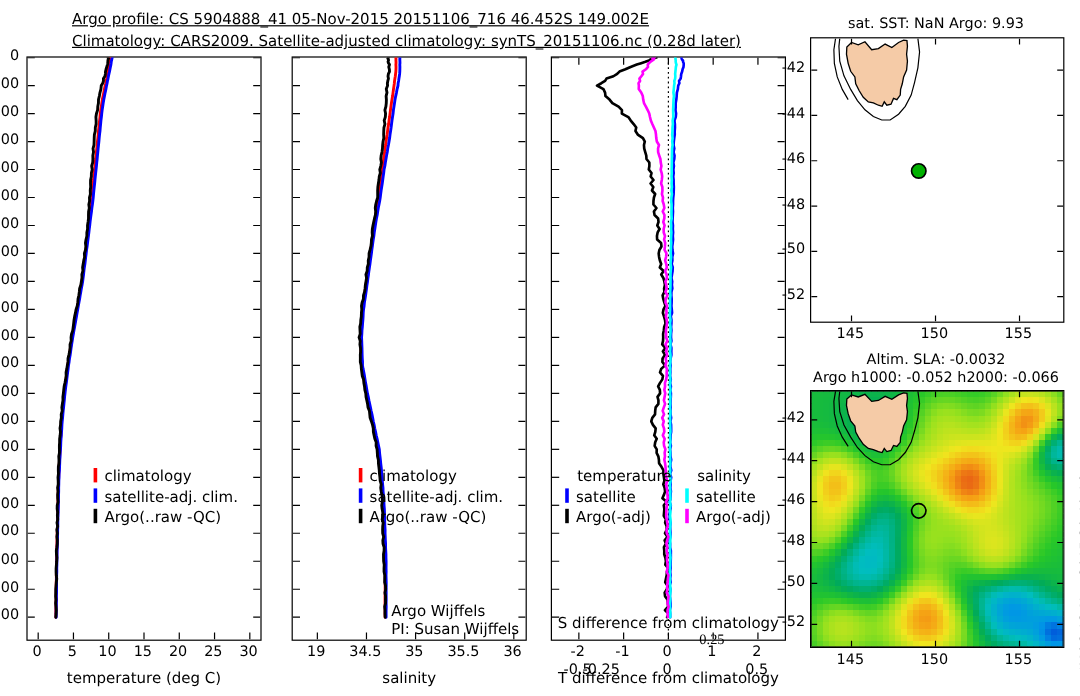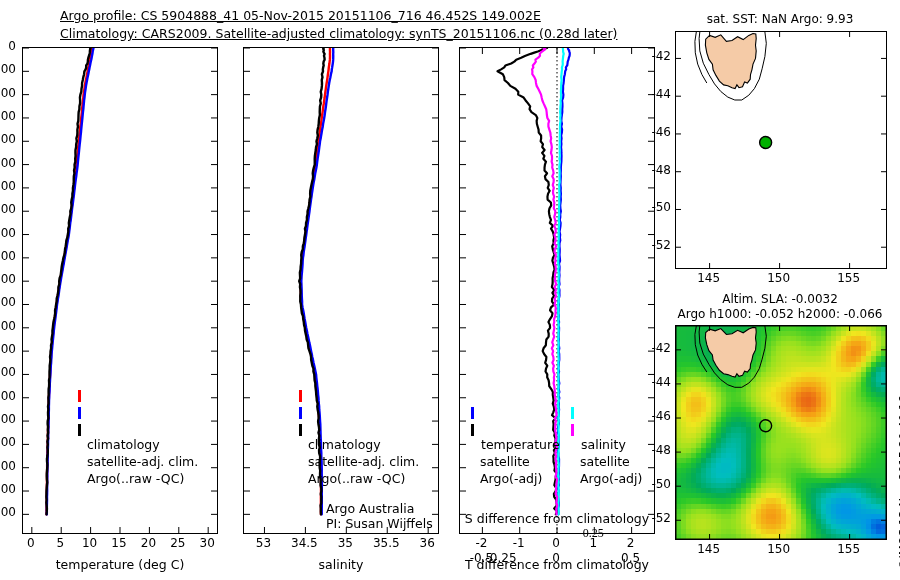--- a/index.html
+++ b/index.html
@@ -6,21 +6,21 @@
   body{width:900px;height:580px;position:relative;overflow:hidden;
        font-family:"DejaVu Sans","Liberation Sans",sans-serif;color:#000;}
   .abs{position:absolute;}
   .ttl{font-size:12.5px;white-space:nowrap;text-decoration:underline;}
   .axlabel{font-size:12.5px;white-space:nowrap;}
   .tick{font-size:12px;white-space:nowrap;}
   .tickR{text-align:right;}
   .tickC{text-align:center;}
   .panel{position:absolute;border:1px solid #000;background:#fff;box-sizing:border-box;}
   .plotsvg{position:absolute;left:0;top:0;}
-  .legtxt{position:absolute;font-size:12.5px;white-space:nowrap;margin-top:48px;}
+  .legtxt{position:absolute;font-size:12.5px;white-space:nowrap;}
   .ann{position:absolute;font-size:12.5px;white-space:nowrap;}
   .vertcopy{position:absolute;font-size:11.5px;white-space:nowrap;
             transform-origin:0 0;transform:rotate(-90deg);}
   .maptitle{font-size:12px;white-space:nowrap;text-align:center;}
 </style>
 </head>
 <body>
 
 <div class="abs ttl" style="left:60px;top:8px;">Argo profile: CS 5904888_41 05-Nov-2015 20151106_716 46.452S 149.002E</div>
 <div class="abs ttl" style="left:60px;top:26px;">Climatology: CARS2009. Satellite-adjusted climatology: synTS_20151106.nc (0.28d later)</div>
@@ -136,21 +136,21 @@
       <line x1="0" y1="466.34615384615387" x2="6" y2="466.34615384615387" stroke="#000" stroke-width="1"></line>
       <line x1="194" y1="466.34615384615387" x2="188" y2="466.34615384615387" stroke="#000" stroke-width="1"></line>
       <polyline points="85.96,0.00 85.92,0.78 86.00,1.55 85.94,2.33 86.02,3.50 86.02,4.66 85.91,5.83 86.02,7.77 85.98,9.72 85.87,11.66 85.64,13.60 85.42,15.54 85.10,17.49 84.79,19.43 84.62,21.37 84.37,23.32 83.94,26.23 83.54,29.15 83.16,32.06 82.66,34.98 82.20,37.89 81.79,40.81 81.39,43.72 81.03,46.63 80.66,49.55 80.20,52.46 79.87,55.38 79.32,58.29 78.97,61.21 78.60,64.12 78.13,67.04 77.73,69.95 77.39,72.87 76.88,75.78 76.54,78.70 76.09,81.61 75.66,84.53 75.38,87.44 74.91,90.35 74.50,93.27 74.06,96.18 73.70,99.10 73.19,102.01 72.83,104.93 72.49,107.84 72.01,110.76 71.68,113.67 71.26,116.59 70.85,119.50 70.35,122.42 69.96,125.33 69.51,128.25 69.10,131.16 68.74,134.07 68.39,136.99 67.91,139.90 67.54,142.82 67.10,145.73 66.79,148.65 66.23,151.56 65.90,154.48 65.42,157.39 65.01,160.31 64.61,163.22 64.32,166.14 63.88,169.05 63.50,171.97 63.04,174.88 62.65,177.79 62.21,180.71 61.75,183.62 61.36,186.54 60.99,189.45 60.53,192.37 60.15,195.28 59.73,198.20 59.33,201.11 59.02,204.03 58.56,206.94 58.05,209.86 57.95,212.77 57.70,215.69 57.48,218.60 57.29,221.51 57.04,224.43 56.94,227.34 56.61,230.26 56.44,233.17 56.55,236.09 56.67,239.00 56.83,241.92 56.83,244.83 56.99,247.75 57.12,250.66 57.14,253.58 57.37,256.49 57.75,259.41 58.34,262.32 58.88,265.23 59.29,268.15 59.92,271.06 60.40,273.98 60.91,276.89 61.32,279.81 62.04,282.72 62.62,285.64 63.20,288.55 63.78,291.47 64.50,294.38 65.00,297.30 65.62,300.21 66.38,303.13 66.98,306.04 67.57,308.95 68.21,311.87 68.69,314.78 69.32,317.70 69.95,320.61 70.62,323.53 71.22,326.44 71.47,329.36 71.77,332.27 72.12,335.19 72.49,338.10 72.80,341.02 72.99,343.93 73.35,346.84 73.64,349.76 73.87,352.67 74.10,355.59 74.24,358.50 74.45,361.42 74.63,364.33 74.83,367.25 75.18,370.16 75.25,373.08 75.45,375.99 75.54,378.91 75.62,381.82 75.73,384.74 75.84,387.65 75.87,390.56 75.95,393.48 76.08,396.39 76.24,399.31 76.35,402.22 76.46,405.14 76.56,408.05 76.62,410.97 76.76,413.88 76.90,416.80 76.97,419.71 76.87,422.63 76.92,425.54 77.01,428.46 77.01,431.37 76.99,434.28 76.98,437.20 76.97,440.11 76.98,443.03 77.00,445.94 76.87,448.86 76.89,451.77 76.88,454.69 76.93,457.60 76.95,460.52 76.89,463.43 76.95,466.35" fill="none" stroke="#ff0000" stroke-width="2.4" stroke-linejoin="round" stroke-linecap="round"></polyline>
       <polyline points="89.23,0.00 89.22,0.78 89.18,1.55 89.21,2.33 89.27,3.50 89.30,4.66 89.16,5.83 89.25,7.77 89.22,9.72 89.16,11.66 89.01,13.60 88.75,15.54 88.45,17.49 88.16,19.43 87.78,21.37 87.66,23.32 86.92,26.23 86.39,29.15 85.75,32.06 85.19,34.98 84.76,37.89 84.32,40.81 83.85,43.72 83.56,46.63 83.10,49.55 82.65,52.46 82.28,55.38 81.92,58.29 81.49,61.21 81.03,64.12 80.68,67.04 80.20,69.95 79.69,72.87 79.11,75.78 78.73,78.70 78.14,81.61 77.65,84.53 77.14,87.44 76.71,90.35 76.05,93.27 75.74,96.18 75.30,99.10 74.93,102.01 74.53,104.93 74.07,107.84 73.60,110.76 73.21,113.67 72.86,116.59 72.40,119.50 71.83,122.42 71.24,125.33 70.76,128.25 70.32,131.16 69.71,134.07 69.22,136.99 68.77,139.90 68.34,142.82 67.87,145.73 67.53,148.65 67.04,151.56 66.63,154.48 66.25,157.39 65.83,160.31 65.50,163.22 65.08,166.14 64.66,169.05 64.28,171.97 63.85,174.88 63.42,177.79 63.07,180.71 62.62,183.62 62.27,186.54 61.81,189.45 61.45,192.37 61.02,195.28 60.64,198.20 60.17,201.11 59.68,204.03 59.42,206.94 58.94,209.86 58.69,212.77 58.58,215.69 58.40,218.60 58.15,221.51 57.95,224.43 57.64,227.34 57.51,230.26 57.30,233.17 57.44,236.09 57.54,239.00 57.65,241.92 57.72,244.83 57.78,247.75 57.89,250.66 58.10,253.58 58.08,256.49 58.57,259.41 59.17,262.32 59.73,265.23 60.18,268.15 60.65,271.06 61.22,273.98 61.71,276.89 62.20,279.81 62.88,282.72 63.43,285.64 64.06,288.55 64.69,291.47 65.28,294.38 65.97,297.30 66.55,300.21 67.06,303.13 67.76,306.04 68.27,308.95 68.97,311.87 69.52,314.78 70.25,317.70 70.84,320.61 71.45,323.53 72.09,326.44 72.31,329.36 72.66,332.27 73.00,335.19 73.27,338.10 73.63,341.02 73.90,343.93 74.11,346.84 74.48,349.76 74.61,352.67 74.84,355.59 75.16,358.50 75.23,361.42 75.53,364.33 75.76,367.25 75.90,370.16 76.06,373.08 76.30,375.99 76.38,378.91 76.47,381.82 76.53,384.74 76.62,387.65 76.72,390.56 76.91,393.48 76.89,396.39 77.03,399.31 77.14,402.22 77.33,405.14 77.29,408.05 77.45,410.97 77.62,413.88 77.64,416.80 77.75,419.71 77.75,422.63 77.72,425.54 77.79,428.46 77.68,431.37 77.76,434.28 77.84,437.20 77.83,440.11 77.75,443.03 77.81,445.94 77.79,448.86 77.82,451.77 77.75,454.69 77.84,457.60 77.75,460.52 77.74,463.43 77.76,466.35" fill="none" stroke="#0000ff" stroke-width="2.4" stroke-linejoin="round" stroke-linecap="round"></polyline>
       <polyline points="79.68,0.00 79.20,0.78 79.68,1.55 79.77,2.33 79.38,3.50 79.79,4.66 80.60,5.83 79.96,7.77 80.49,9.72 80.59,11.66 79.65,13.60 79.35,15.54 79.69,17.49 79.17,19.43 78.82,21.37 79.00,23.32 77.90,26.23 78.49,29.15 77.77,32.06 78.00,34.98 77.90,37.89 77.56,40.81 76.76,43.72 77.31,46.63 77.09,49.55 76.17,52.46 76.79,55.38 75.95,58.29 75.80,61.21 75.71,64.12 75.87,67.04 75.20,69.95 74.87,72.87 74.72,75.78 74.32,78.70 73.62,81.61 73.31,84.53 73.85,87.44 73.29,90.35 72.47,93.27 72.97,96.18 72.05,99.10 71.79,102.01 71.31,104.93 70.89,107.84 70.71,110.76 70.74,113.67 70.75,116.59 69.82,119.50 69.12,122.42 68.73,125.33 69.09,128.25 68.84,131.16 68.07,134.07 67.42,136.99 66.82,139.90 66.28,142.82 66.14,145.73 66.37,148.65 65.59,151.56 65.44,154.48 65.09,157.39 64.36,160.31 63.56,163.22 63.55,166.14 62.87,169.05 62.96,171.97 62.06,174.88 61.99,177.79 60.94,180.71 61.46,183.62 61.00,186.54 60.48,189.45 60.24,192.37 59.81,195.28 58.89,198.20 58.83,201.11 57.76,204.03 57.23,206.94 57.48,209.86 57.19,212.77 57.11,215.69 56.67,218.60 56.55,221.51 55.88,224.43 56.02,227.34 56.17,230.26 55.21,233.17 56.22,236.09 55.94,239.00 56.42,241.92 56.51,244.83 56.26,247.75 56.30,250.66 56.26,253.58 56.95,256.49 57.14,259.41 57.52,262.32 57.89,265.23 58.99,268.15 59.22,271.06 59.77,273.98 60.05,276.89 60.83,279.81 61.03,282.72 61.69,285.64 62.31,288.55 62.68,291.47 63.87,294.38 64.15,297.30 64.43,300.21 65.48,303.13 66.47,306.04 67.08,308.95 67.15,311.87 67.77,314.78 68.35,317.70 69.50,320.61 69.41,323.53 70.25,326.44 70.44,329.36 70.60,332.27 71.32,335.19 71.36,338.10 71.73,341.02 72.06,343.93 72.25,346.84 72.60,349.76 72.83,352.67 73.70,355.59 73.27,358.50 73.65,361.42 74.21,364.33 74.57,367.25 74.64,370.16 74.11,373.08 74.40,375.99 74.95,378.91 75.23,381.82 74.45,384.74 75.34,387.65 74.94,390.56 74.85,393.48 74.92,396.39 75.74,399.31 75.04,402.22 75.19,405.14 76.12,408.05 76.07,410.97 75.58,413.88 75.62,416.80 75.70,419.71 76.20,422.63 76.04,425.54 76.04,428.46 76.65,431.37 76.62,434.28 76.54,437.20 77.27,440.11 77.39,443.03 76.75,445.94 77.33,448.86 77.22,451.77 77.32,454.69 76.56,457.60 76.81,460.52 76.81,463.43 76.95,466.35" fill="none" stroke="#000000" stroke-width="2.4" stroke-linejoin="round" stroke-linecap="round"></polyline>
     </svg>
 </div>
 <div id="p2xticks"></div>
 <div class="abs axlabel" style="left:243px;top:557px;width:196px;text-align:center;">salinity</div>
 <div id="p2legend"></div>
-<div class="ann" style="left:326px;top:501px;">Argo Australia</div>
+<div class="ann" style="left:326px;top:501px;">Argo Wijffels</div>
 <div class="ann" style="left:326px;top:516px;">PI: Susan Wijffels</div>
 
 <div class="panel" id="p3" style="left:459px;top:47px;width:196px;height:487px;">
   <svg class="plotsvg" id="svg3" width="194" height="485">
       <line x1="97" y1="0" x2="97" y2="485" stroke="#000" stroke-width="1" stroke-dasharray="1.5,2.5"></line>
       <line x1="22.384615384615387" y1="485" x2="22.384615384615387" y2="479" stroke="#000" stroke-width="1"></line>
       <line x1="59.69230769230769" y1="485" x2="59.69230769230769" y2="479" stroke="#000" stroke-width="1"></line>
       <line x1="97" y1="485" x2="97" y2="479" stroke="#000" stroke-width="1"></line>
       <line x1="134.3076923076923" y1="485" x2="134.3076923076923" y2="479" stroke="#000" stroke-width="1"></line>
       <line x1="171.61538461538458" y1="485" x2="171.61538461538458" y2="479" stroke="#000" stroke-width="1"></line>
@@ -2068,21 +2068,21 @@
 <div class="abs tick tickC" style="left:99px;top:536px;width:40px;">15</div>
 <div class="abs tick tickC" style="left:128.39393939393938px;top:536px;width:40px;">20</div>
 <div class="abs tick tickC" style="left:157.78787878787878px;top:536px;width:40px;">25</div>
 <div class="abs tick tickC" style="left:187.1818181818182px;top:536px;width:40px;">30</div>
 <div style="position:absolute;left:78px;top:390px;width:3px;height:12px;background:#ff0000;"></div>
 <div class="legtxt" style="left:87px;top:389px;">climatology</div>
 <div style="position:absolute;left:78px;top:407px;width:3px;height:12px;background:#0000ff;"></div>
 <div class="legtxt" style="left:87px;top:406px;">satellite-adj. clim.</div>
 <div style="position:absolute;left:78px;top:424px;width:3px;height:12px;background:#000000;"></div>
 <div class="legtxt" style="left:87px;top:423px;">Argo(..raw -QC)</div>
-<div class="abs tick tickC" style="left:239.4641350210971px;top:536px;width:48px;">53</div>
+<div class="abs tick tickC" style="left:239.4641350210971px;top:536px;width:48px;">19</div>
 <div class="abs tick tickC" style="left:280.3924050632912px;top:536px;width:48px;">34.5</div>
 <div class="abs tick tickC" style="left:321.32067510548535px;top:536px;width:48px;">35</div>
 <div class="abs tick tickC" style="left:362.2489451476795px;top:536px;width:48px;">35.5</div>
 <div class="abs tick tickC" style="left:403.17721518987366px;top:536px;width:48px;">36</div>
 <div style="position:absolute;left:299px;top:390px;width:3px;height:12px;background:#ff0000;"></div>
 <div class="legtxt" style="left:308px;top:389px;">climatology</div>
 <div style="position:absolute;left:299px;top:407px;width:3px;height:12px;background:#0000ff;"></div>
 <div class="legtxt" style="left:308px;top:406px;">satellite-adj. clim.</div>
 <div style="position:absolute;left:299px;top:424px;width:3px;height:12px;background:#000000;"></div>
 <div class="legtxt" style="left:308px;top:423px;">Argo(..raw -QC)</div>

